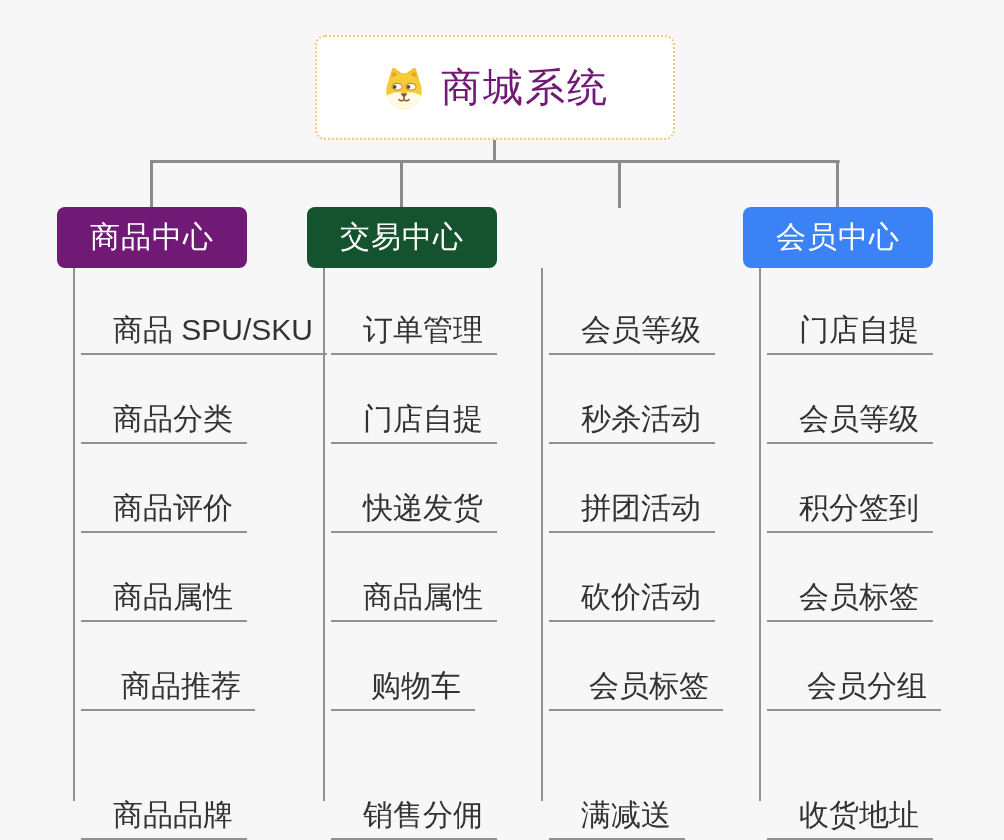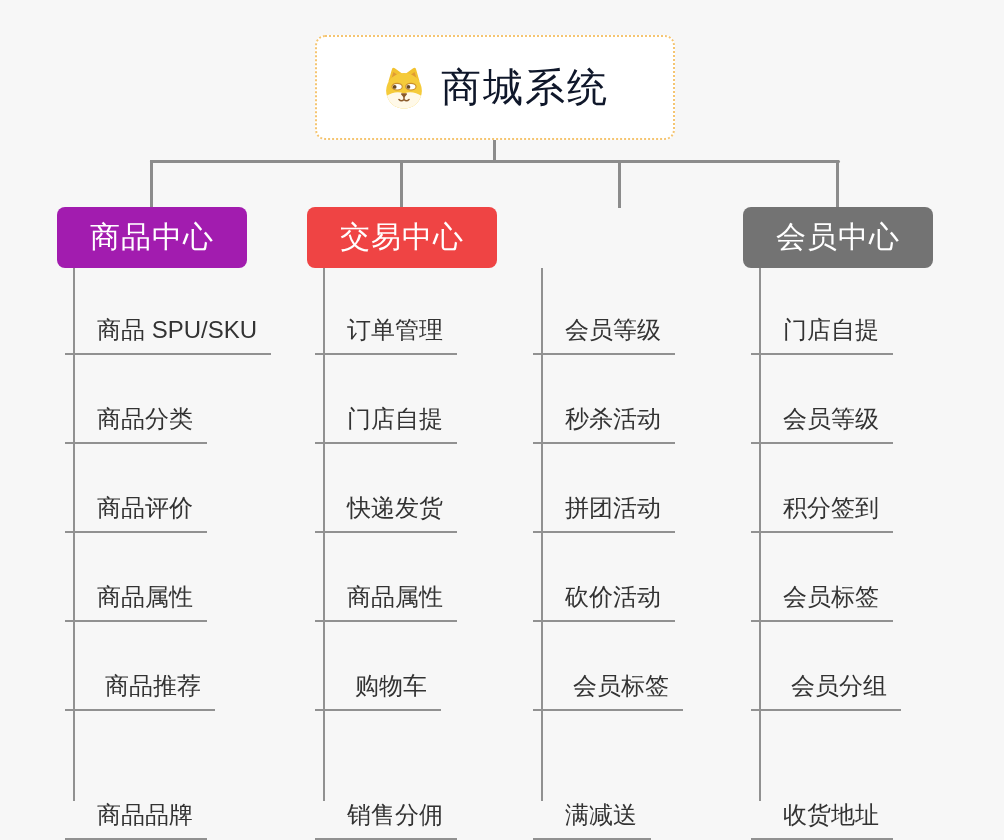--- a/index.html
+++ b/index.html
@@ -11,21 +11,21 @@
   .canvas{position:absolute;inset:0;}
 
   
   .root-node{
     position:absolute;left:315px;top:35px;width:360px;height:105px;
     background:#FFFFFF;border:2px dotted #F5C571;border-radius:10px;
     box-sizing:border-box;
     display:flex;align-items:center;justify-content:center;gap:14px;
   }
   .root-title{
-    font-size:40px;letter-spacing:2px;color:#0f172a;font-weight:500;
+    font-size:40px;letter-spacing:2px;color:#701a75;font-weight:500;
     white-space:nowrap;
   }
   .root-icon{width:46px;height:44px;flex:0 0 auto;}
 
   
   .line{position:absolute;background:#8C8C8C;}
   .stub-root  {left:493px;top:138px;width:3px;height:24px;}
   .bus        {left:150px;top:160px;width:690px;height:3px;border-radius:2px;}
   .drop       {top:160px;width:3px;height:48px;}
   .drop.d1{left:150px;} .drop.d2{left:400px;} .drop.d3{left:618px;} .drop.d4{left:836px;}
@@ -37,24 +37,24 @@
     position:absolute;left:0;top:0;width:190px;height:61px;
     border-radius:8px;color:#FFFFFF;font-size:30px;letter-spacing:1px;
     display:flex;align-items:center;justify-content:center;
     box-sizing:border-box;white-space:nowrap;cursor:default;
   }
   .vline{
     position:absolute;left:16px;top:61px;width:2px;height:533px;
     background:#919191;
   }
   .leaf{
-    position:absolute;left:8px;
+    position:absolute;left:24px;
     padding:0 14px 7px 32px;
     border-bottom:2px solid #919191;
-    font-size:24px;line-height:33px;color:#333333;
+    font-size:30px;line-height:33px;color:#333333;
     white-space:nowrap;
   }
   .leaf.r0{top:106px;} .leaf.r1{top:195px;} .leaf.r2{top:284px;}
   .leaf.r3{top:373px;} .leaf.r4{top:462px;padding-left:40px;} .leaf.r5{top:551px;margin-top:40px;}
 </style>
 </head>
 <body>
 
 <div class="canvas">
 
@@ -87,34 +87,34 @@
       <circle cx="13.8" cy="22.8" r="2.1" fill="#6B4A20"></circle>
       <circle cx="28.8" cy="22.8" r="2.1" fill="#6B4A20"></circle>
 
       <path d="M21.5,30.5 h5 l-2.5,3 Z" fill="#8A5A2B" stroke="#8A5A2B" stroke-width="1.5" stroke-linejoin="round"></path>
       <path d="M24,33 V36 M18.5,36.5 Q21.2,39.5 24,36.5 Q26.8,39.5 29.5,36.5" fill="none" stroke="#8A5A2B" stroke-width="1.6" stroke-linecap="round"></path>
     </svg>
     <span class="root-title">商城系统</span>
   </div>
 
   <div class="col c1">
-    <div class="node" style="background: #a21caf;">商品中心</div>
+    <div class="node" style="background: #701a75;">商品中心</div>
     <div class="vline"></div>
     <div class="leaf-list">
         <div class="leaf r0">商品 SPU/SKU</div>
         <div class="leaf r1">商品分类</div>
         <div class="leaf r2">商品评价</div>
         <div class="leaf r3">商品属性</div>
         <div class="leaf r4">商品推荐</div>
         <div class="leaf r5">商品品牌</div>
       </div>
   </div>
 
   <div class="col c2">
-    <div class="node" style="background: #ef4444;">交易中心</div>
+    <div class="node" style="background: #14532d;">交易中心</div>
     <div class="vline"></div>
     <div class="leaf-list">
         <div class="leaf r0">订单管理</div>
         <div class="leaf r1">门店自提</div>
         <div class="leaf r2">快递发货</div>
         <div class="leaf r3">商品属性</div>
         <div class="leaf r4">购物车</div>
         <div class="leaf r5">销售分佣</div>
       </div>
   </div>
@@ -125,21 +125,21 @@
         <div class="leaf r0">会员等级</div>
         <div class="leaf r1">秒杀活动</div>
         <div class="leaf r2">拼团活动</div>
         <div class="leaf r3">砍价活动</div>
         <div class="leaf r4">会员标签</div>
         <div class="leaf r5">满减送</div>
       </div>
   </div>
 
   <div class="col c4">
-    <div class="node" style="background: #737373;">会员中心</div>
+    <div class="node" style="background: #3b82f6;">会员中心</div>
     <div class="vline"></div>
     <div class="leaf-list">
         <div class="leaf r0">门店自提</div>
         <div class="leaf r1">会员等级</div>
         <div class="leaf r2">积分签到</div>
         <div class="leaf r3">会员标签</div>
         <div class="leaf r4">会员分组</div>
         <div class="leaf r5">收货地址</div>
       </div>
   </div>

